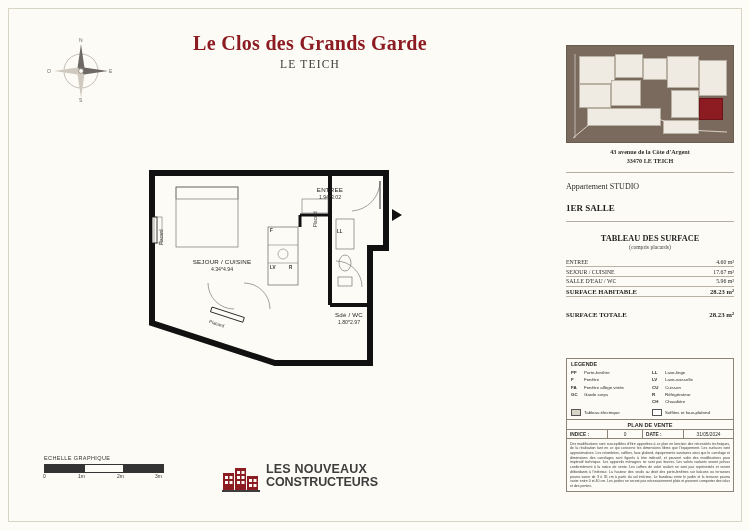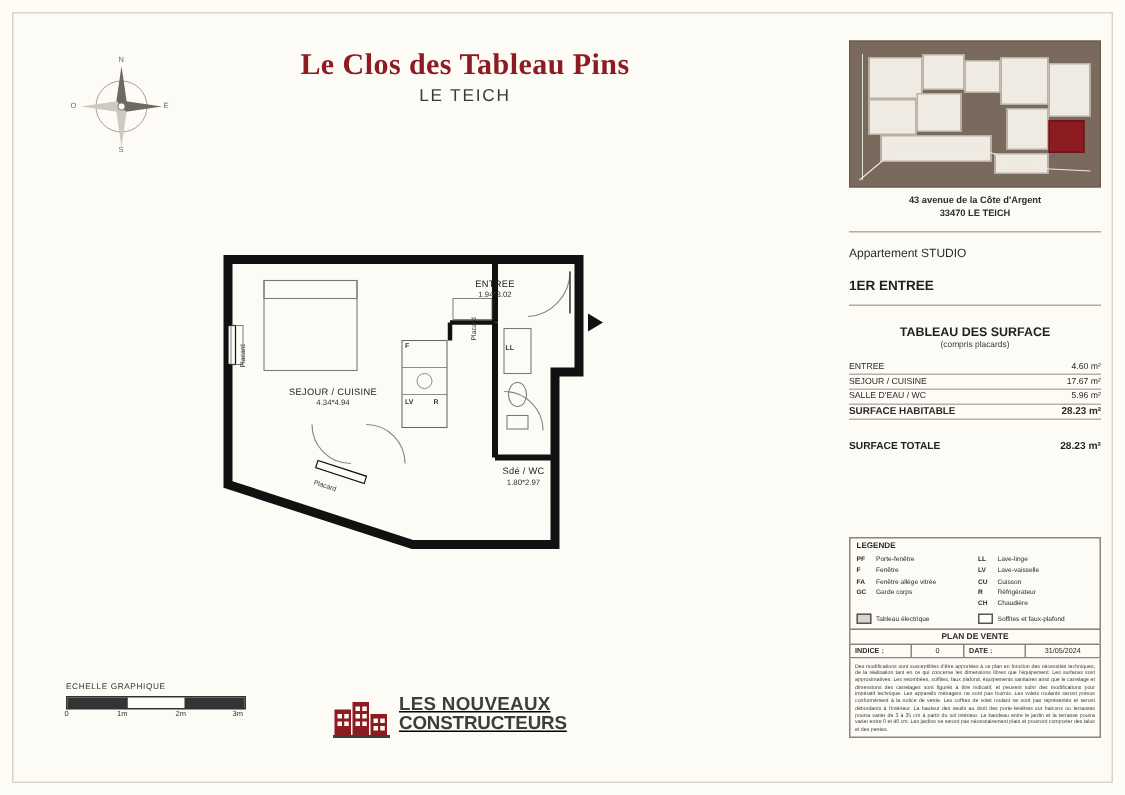--- a/index.html
+++ b/index.html
@@ -23,21 +23,21 @@
 
   
   .title-block{
     position:absolute;left:150px;top:32px;width:320px;text-align:center;
   }
   .title-main{
     font-family:"Liberation Serif", serif;
     font-size:20px;color:#8c1b22;font-weight:bold;letter-spacing:.3px;
   }
   .title-sub{
-    font-family:Liberation Sans, sans-serif;
+    font-family:Liberation Serif, serif;
     font-size:11.5px;color:#3a3a3a;letter-spacing:1.2px;margin-top:3px;
   }
 
   
   .compass{position:absolute;left:48px;top:38px;width:66px;height:66px;}
   .compass .lbl{position:absolute;font-size:5px;color:#6b6b6b;}
 
   
   .plan{position:absolute;left:130px;top:165px;width:300px;height:250px;}
   .room-label{
@@ -57,28 +57,28 @@
   .scale-wrap{position:absolute;left:44px;top:455px;width:130px;}
   .scale-title{font-size:5.5px;color:#333;letter-spacing:.4px;margin-bottom:3px;}
   .scale-bar{position:relative;height:7px;width:118px;border:.7px solid #333;display:flex;}
   .scale-bar div{flex:1;border-right:.7px solid #333;}
   .scale-bar div:last-child{border-right:none;}
   .scale-bar div.dark{background:#333;}
   .scale-ticks{position:relative;height:9px;width:124px;}
   .scale-ticks span{position:absolute;font-size:5px;color:#333;top:0;}
 
   
-  .logo{position:absolute;left:222px;top:455px;width:175px;height:42px;display:flex;align-items:center;text-decoration:underline;}
+  .logo{position:absolute;left:222px;top:455px;width:175px;height:42px;display:flex;align-items:center;}
   .logo-mark{width:38px;height:32px;position:relative;margin-right:6px;}
   .logo-txt{line-height:1.02;}
   .logo-txt .l1{font-size:12.5px;font-weight:bold;color:#3d3d3d;letter-spacing:.2px;}
   .logo-txt .l2{font-size:12.5px;font-weight:bold;color:#3d3d3d;letter-spacing:-.1px;}
 
   
-  .right{position:absolute;left:566px;top:27px;width:168px;}
+  .right{position:absolute;left:566px;top:45px;width:168px;font-family:Liberation Serif, serif;}
   .mini-map{
     width:168px;height:98px;background:#7a6a5e;border:1px solid #6b5c50;
     position:relative;overflow:hidden;box-sizing:border-box;
   }
   .mini-map .blk{position:absolute;background:#efeae2;border:.5px solid #b9b0a4;}
   .mini-map .blk.hi{background:#8c1b22;border-color:#6d1319;}
   .addr{
     text-align:center;font-size:6.2px;color:#2e2e2e;font-weight:bold;
     line-height:1.45;margin-top:5px;
   }
@@ -146,21 +146,21 @@
       <polygon points="17,17 30,30 33,33 30,30" fill="#b8b1a7"></polygon>
       <circle cx="33" cy="33" r="2.4" fill="#fdfbf5" stroke="#6e6a63" stroke-width="0.6"></circle>
     </svg>
     <span class="lbl" style="left:31px;top:-1px;">N</span>
     <span class="lbl" style="left:31px;top:59px;">S</span>
     <span class="lbl" style="left:61px;top:30px;">E</span>
     <span class="lbl" style="left:-1px;top:30px;">O</span>
   </div>
 
   <div class="title-block">
-    <div class="title-main">Le Clos des Tableau Pins</div>
+    <div class="title-main">Le Clos des Grands Garde</div>
     <div class="title-sub">LE TEICH</div>
   </div>
 
   <div class="plan">
     <svg width="300" height="250" viewBox="0 0 300 250">
 
       <polygon points="22,8 256,8 256,83 240,83 240,198 145,198 22,158" fill="none" stroke="#111" stroke-width="6" stroke-linejoin="miter"></polygon>
 
       <line x1="200" y1="8" x2="200" y2="50" stroke="#111" stroke-width="4"></line>
       <line x1="200" y1="50" x2="200" y2="140" stroke="#111" stroke-width="4"></line>
@@ -287,21 +287,21 @@
     <div class="addr">
       <div>43 avenue de la Côte d'Argent</div>
       <div>33470 LE TEICH</div>
     </div>
     <div class="rule"></div>
 
     <div class="apt">
       <div>Appartement STUDIO</div>
     </div>
 
-    <div class="etage">1ER ENTREE</div>
+    <div class="etage">1ER SALLE</div>
     <div class="rule" style="margin-top:8px;"></div>
 
     <div class="surf-title">TABLEAU DES SURFACE</div>
     <div class="surf-sub">(compris placards)</div>
 
     <table class="surf-table">
       <tbody>
           <tr class="sep">
         <td>ENTREE</td>
         <td class="v">4.60 m²</td>

